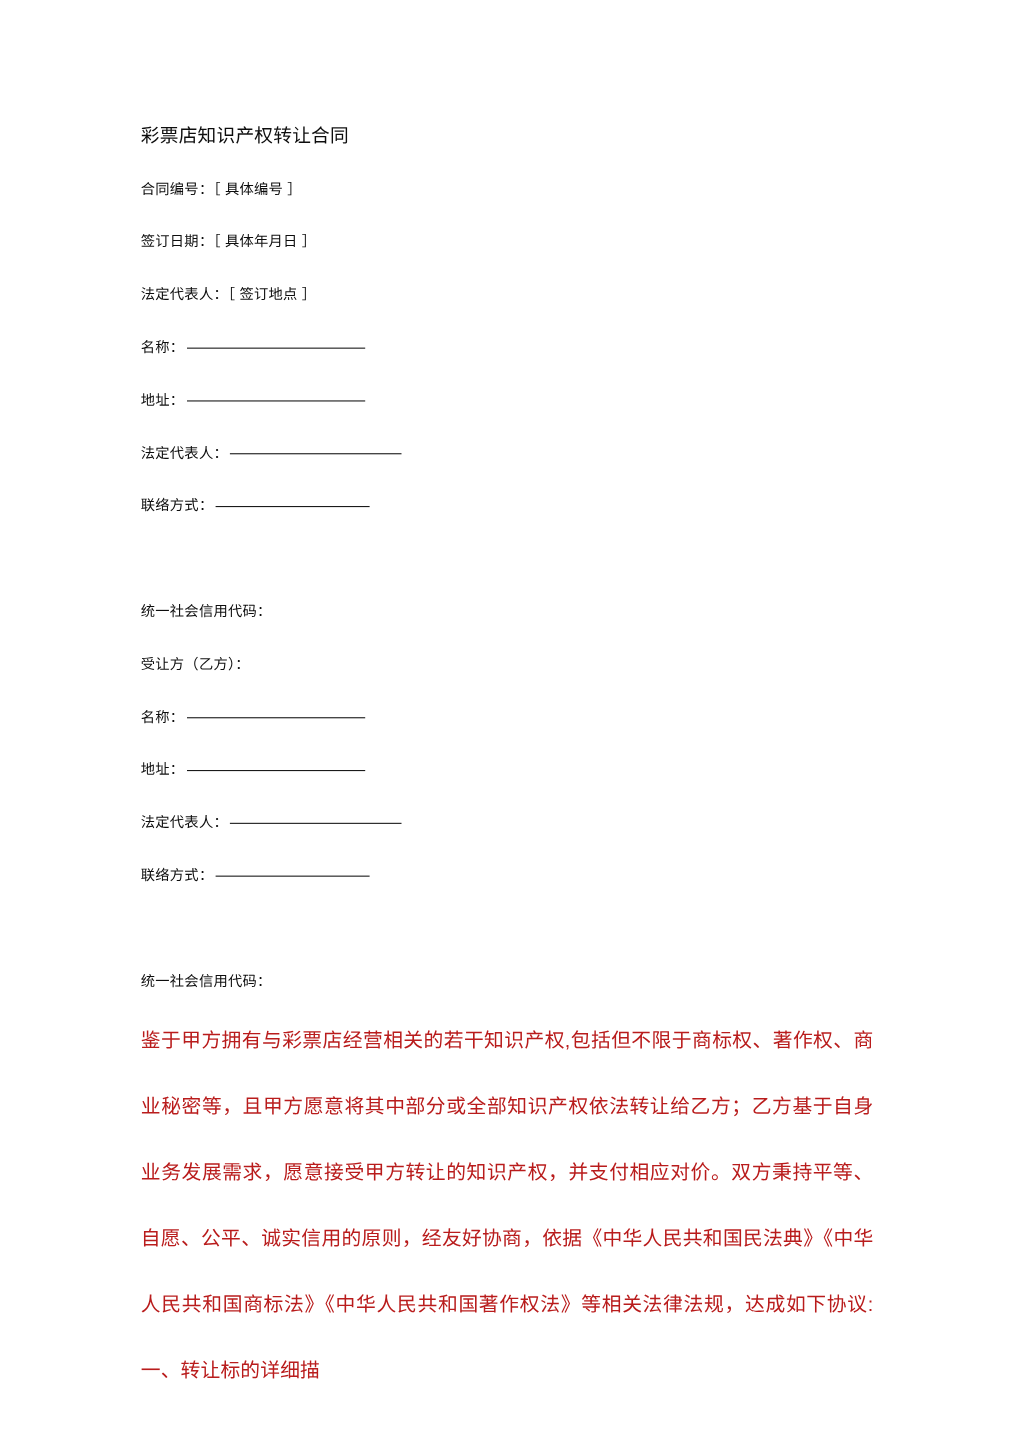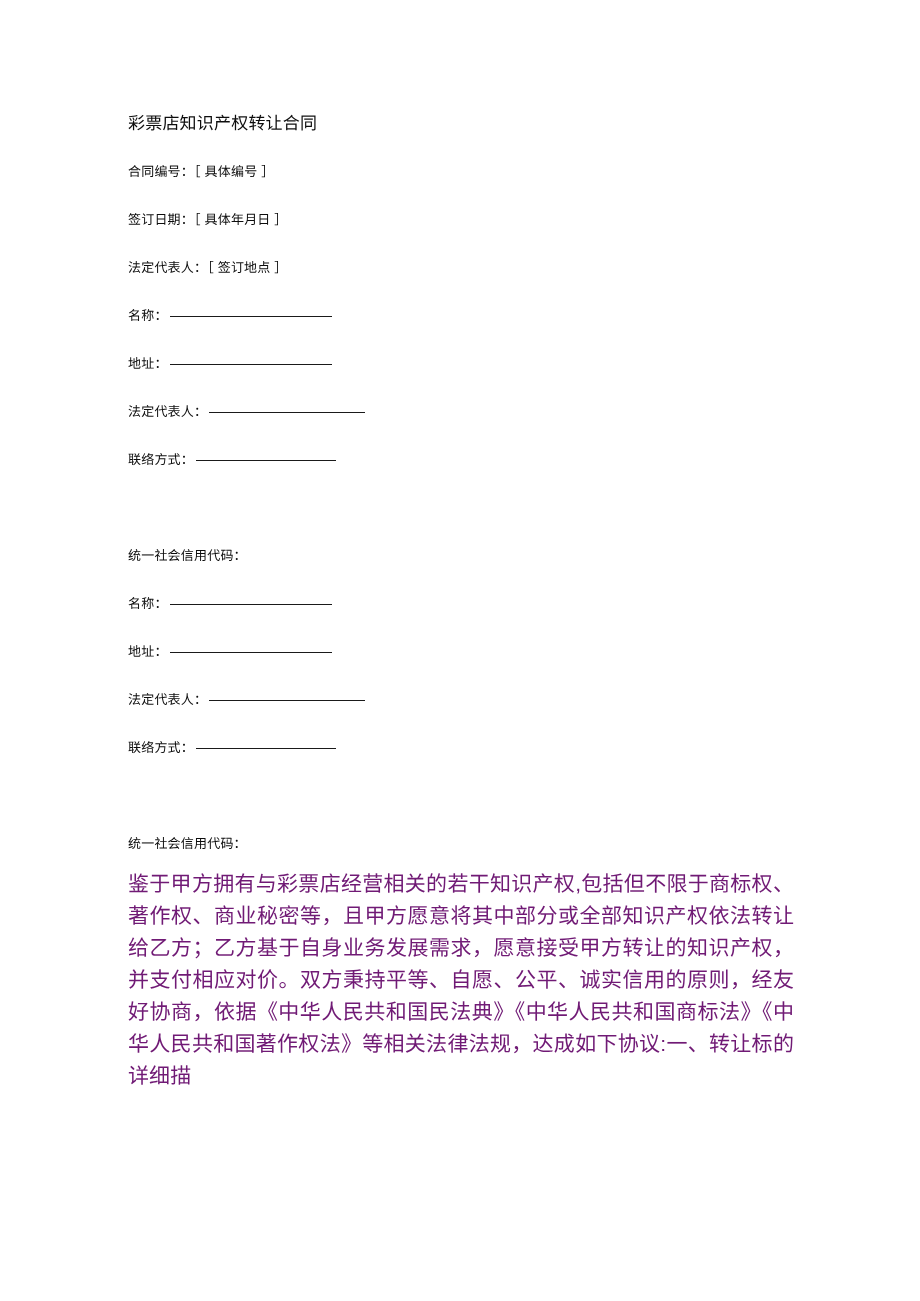--- a/index.html
+++ b/index.html
@@ -55,23 +55,23 @@
     position: relative;
     top: -3px;
     margin-left: 2px;
   }
   .blank.w-long  { width: 162px; }
   .blank.w-mid   { width: 156px; }
   .blank.w-short { width: 140px; }
 
   
   .para {
-    font-size: 21px;
-    line-height: 32px;
-    color: #701a75;
+    font-size: 18px;
+    line-height: 60px;
+    color: #b91c1c;
     text-align: justify;
     text-justify: inter-ideograph;
     width: 666px;
     letter-spacing: 0.1px;
     margin: 0;
   }
 </style>
 </head>
 <body>
 
@@ -106,20 +106,21 @@
     </div>
 
     <div class="line">
       <span>联络方式：</span><span class="blank w-short"></span>
     </div>
 
     <div class="spacer"></div>
 
     <div class="line">统一社会信用代码：</div>
 
+    <div class="line">受让方（乙方）：</div>
 
     <div class="line">
       <span>名称：</span><span class="blank w-long"></span>
     </div>
 
     <div class="line">
       <span>地址：</span><span class="blank w-long"></span>
     </div>
 
     <div class="line">

